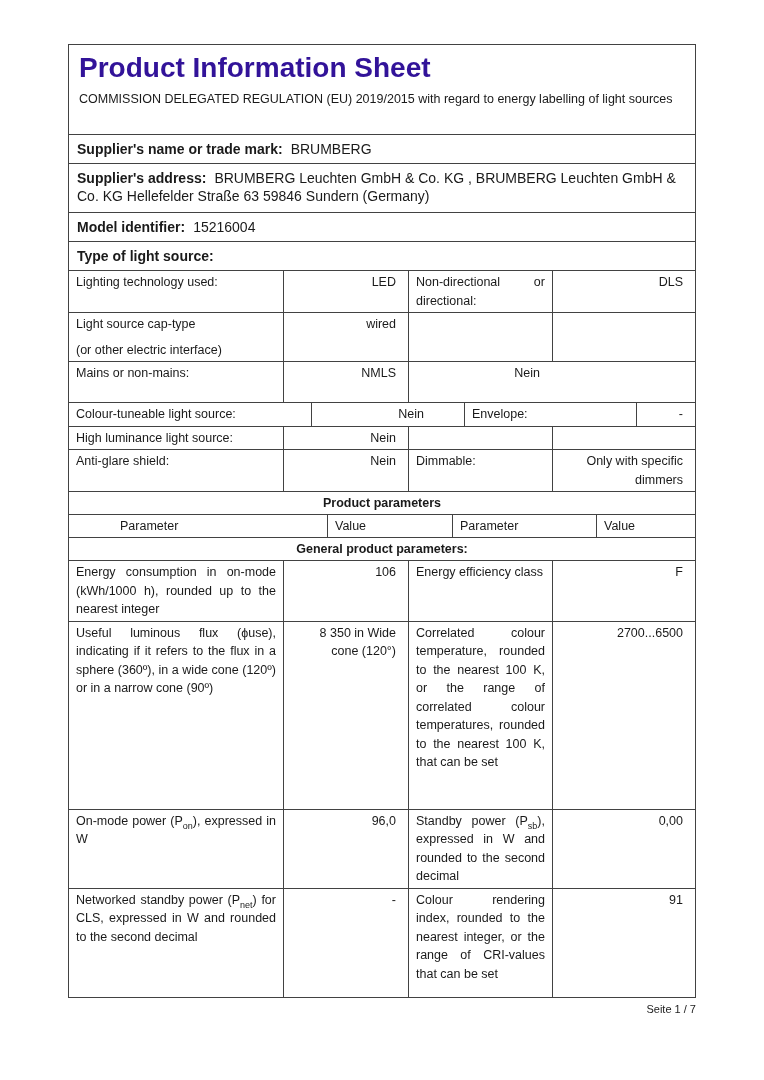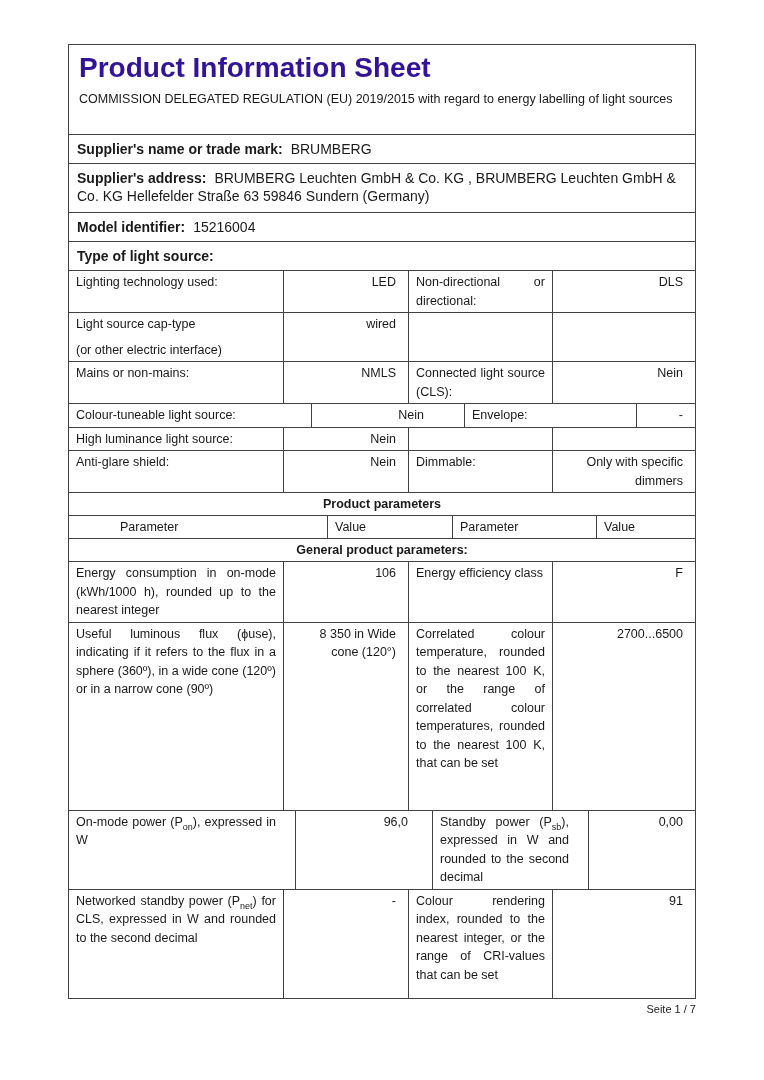--- a/index.html
+++ b/index.html
@@ -74,21 +74,21 @@
     font-size: 12.5px;
     line-height: 18px;
     padding: 2px 6px;
     min-height: 22px;
   }
   .hdr { min-height: 22px; }
   .hcell { font-size: 12.5px; line-height: 18px; padding: 2px 7px; margin-left: 44px; }
 
   .p-r1 { min-height: 59px; }
   .p-r2 { min-height: 188px; }
-  .p-r3 { min-height: 78px; gap: 12px; }
+  .p-r3 { min-height: 78px; }
   .p-r4 { min-height: 109px; }
 
   .footer {
     position: absolute;
     left: 68px;
     top: 1003px;
     width: 628px;
     text-align: right;
     font-size: 11px;
     color: #222222;
@@ -135,21 +135,20 @@
         <div class="gap">(or other electric interface)</div>
       </div>
       <div class="cell vcell">wired</div>
       <div class="cell pcell"></div>
       <div class="cell vcell"></div>
     </div>
 
     <div class="row grid t-r3">
       <div class="cell pcell">Mains or non-mains:</div>
       <div class="cell vcell">NMLS</div>
-      <div class="cell pcell">Connected light source (CLS):</div>
       <div class="cell vcell">Nein</div>
     </div>
 
     <div class="row grid t-r4">
       <div class="cell pcell">Colour-tuneable light source:</div>
       <div class="cell vcell">Nein</div>
       <div class="cell pcell">Envelope:</div>
       <div class="cell vcell">-</div>
     </div>
 

